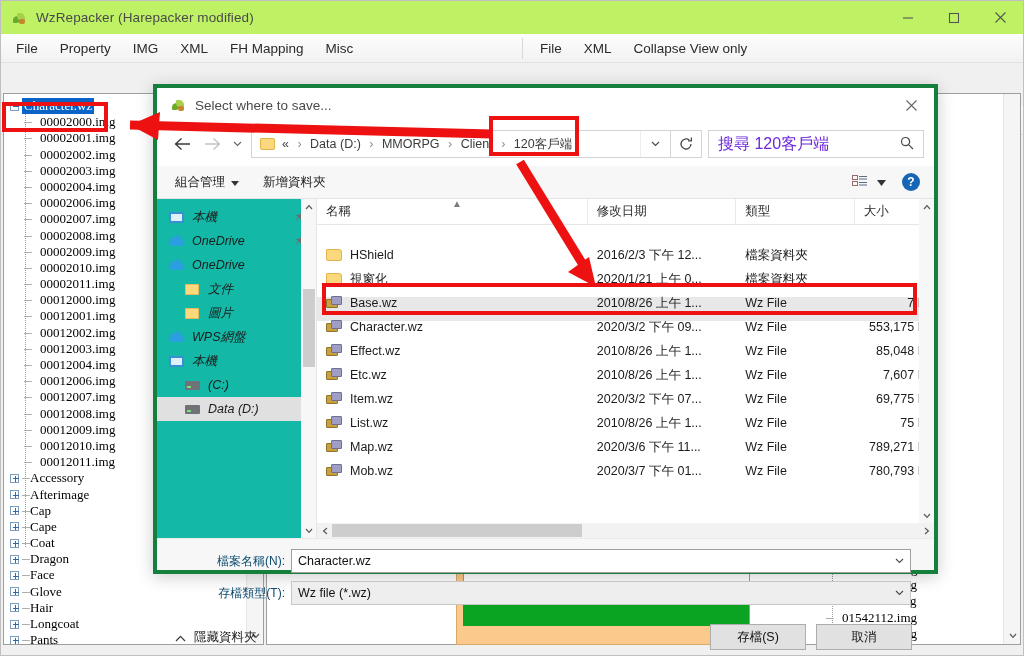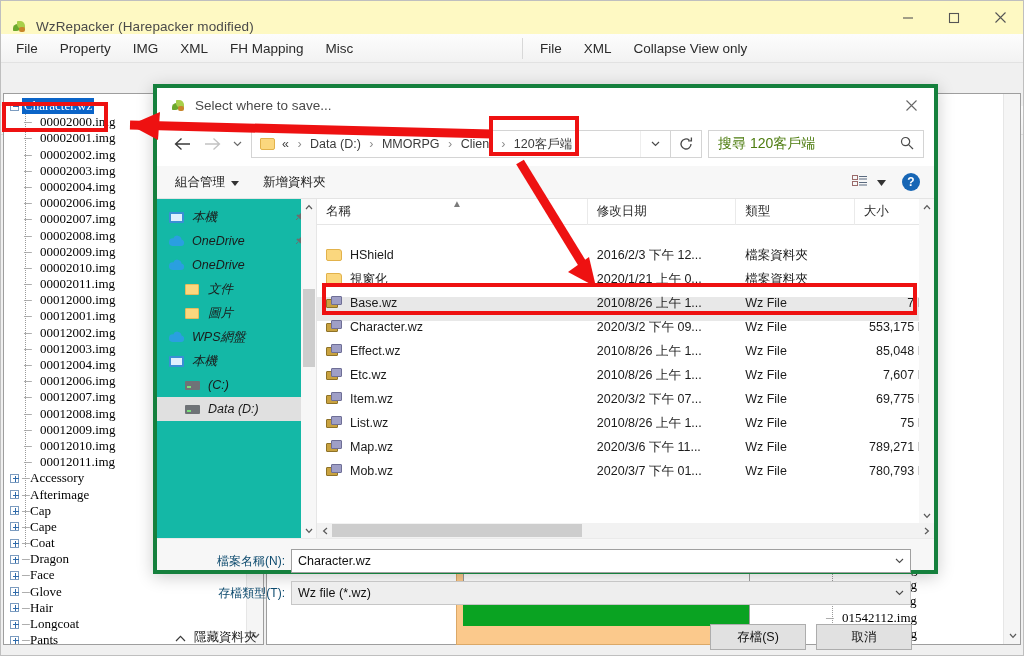--- a/index.html
+++ b/index.html
@@ -13,22 +13,22 @@
   }
 
   
   #app-window {
     position:absolute; left:0; top:0; width:1024px; height:656px;
     background:#f0f0f0;
     border:1px solid #bfbfbf;
   }
   #titlebar {
     position:absolute; left:0; top:0; right:0; height:33px;
-    background:#fef9c3;
-    display:flex; align-items:flex-end;
+    background:#bef264;
+    display:flex; align-items:center;
   }
   #title-icon {
     width:16px; height:16px; margin-left:11px; margin-right:8px;
     position:relative; flex:none;
   }
   #title-icon .leaf-a{position:absolute;left:1px;top:6px;width:8px;height:7px;background:#6ba82c;border-radius:60% 10% 60% 10%;}
   #title-icon .leaf-b{position:absolute;left:5px;top:3px;width:8px;height:8px;background:#a8cf4a;border-radius:10% 60% 10% 60%;}
   #title-icon .stem{position:absolute;left:7px;top:9px;width:6px;height:5px;background:#c8862b;border-radius:2px;}
   #title-text {
     font-family:"Liberation Sans", sans-serif;
@@ -202,21 +202,21 @@
   #addr-crumbs .sep { color:#8a8a8a; padding:0 5px; }
   #addr-caret { margin-left:auto; width:30px; display:flex; align-items:center; justify-content:center; color:#4a4a4a; border-left:1px solid #eee; height:26px; flex:none; }
   #refreshbtn {
     width:31px; height:28px; border:1px solid #d4d4d4; border-left:none;
     display:flex; align-items:center; justify-content:center; color:#4a4a4a; flex:none;
   }
   #searchbox {
     width:216px; height:28px; border:1px solid #d4d4d4; margin-left:6px; margin-right:10px;
     display:flex; align-items:center; flex:none; background:#fff;
   }
-  #searchbox .ph { padding-left:9px; font-size:14px; color:#4d7c0f; }
+  #searchbox .ph { padding-left:9px; font-size:16px; color:#6d28d9; }
   #searchbox .mag { margin-left:auto; margin-right:9px; color:#4a4a4a; }
 
   #dlg-toolbar {
     position:absolute; left:0; top:78px; right:0; height:33px;
     background:#f7f7f7;
     display:flex; align-items:center;
     border-bottom:1px solid #e4e4e4;
     justify-content:center;
   }
   .tb-item { font-size:12.5px; color:#222; display:flex; align-items:center; }

